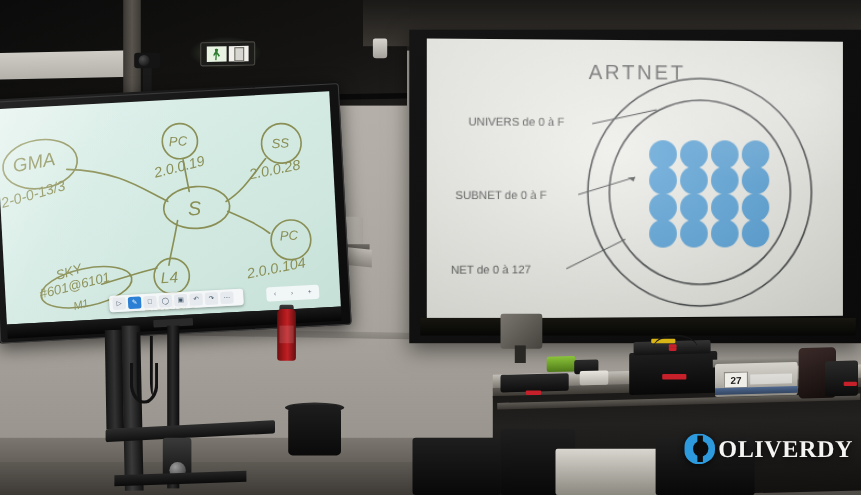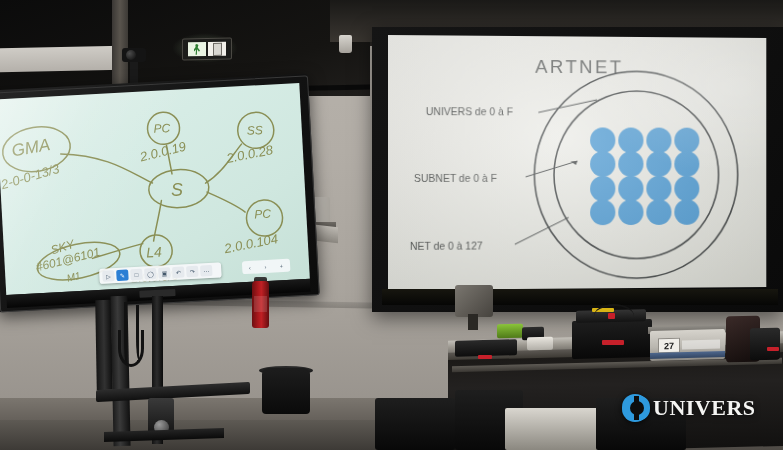--- a/index.html
+++ b/index.html
@@ -577,16 +577,16 @@
   <div class="eq eq-case" style="left:455px;top:390px;width:68px;height:60px;border-radius:3px;"></div>
   <div class="eq" style="left:505px;top:408px;width:95px;height:42px;background:linear-gradient(180deg,#d9d6cf,#8b8880);border-radius:2px;"></div>
   <div class="eq eq-case" style="left:596px;top:398px;width:90px;height:52px;"></div>
 
   <div id="logo">
     <div class="logo-mark">
       <div class="logo-d"></div>
       <div class="logo-d-inner"></div>
       <div class="logo-d-notch"></div>
     </div>
-    <div class="logo-text">UNIVERS</div>
+    <div class="logo-text">OLIVERDY</div>
   </div>
 
 </div>
 
 </body></html>

